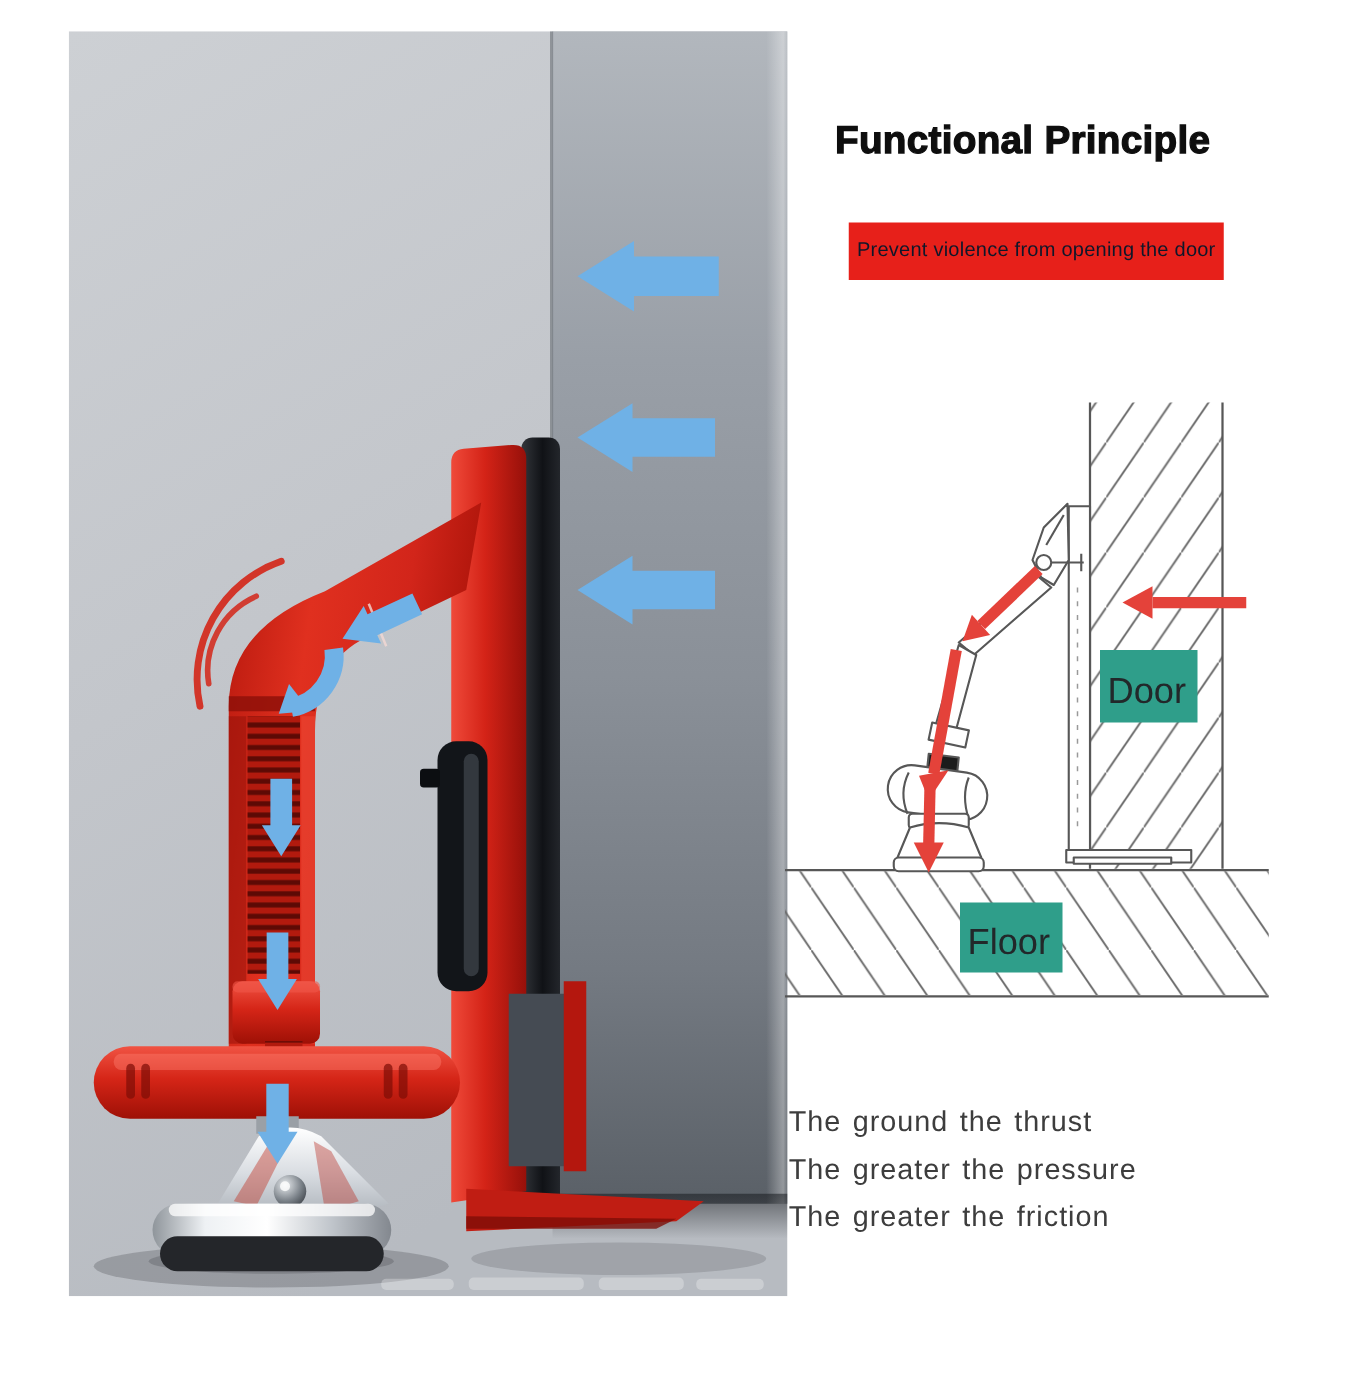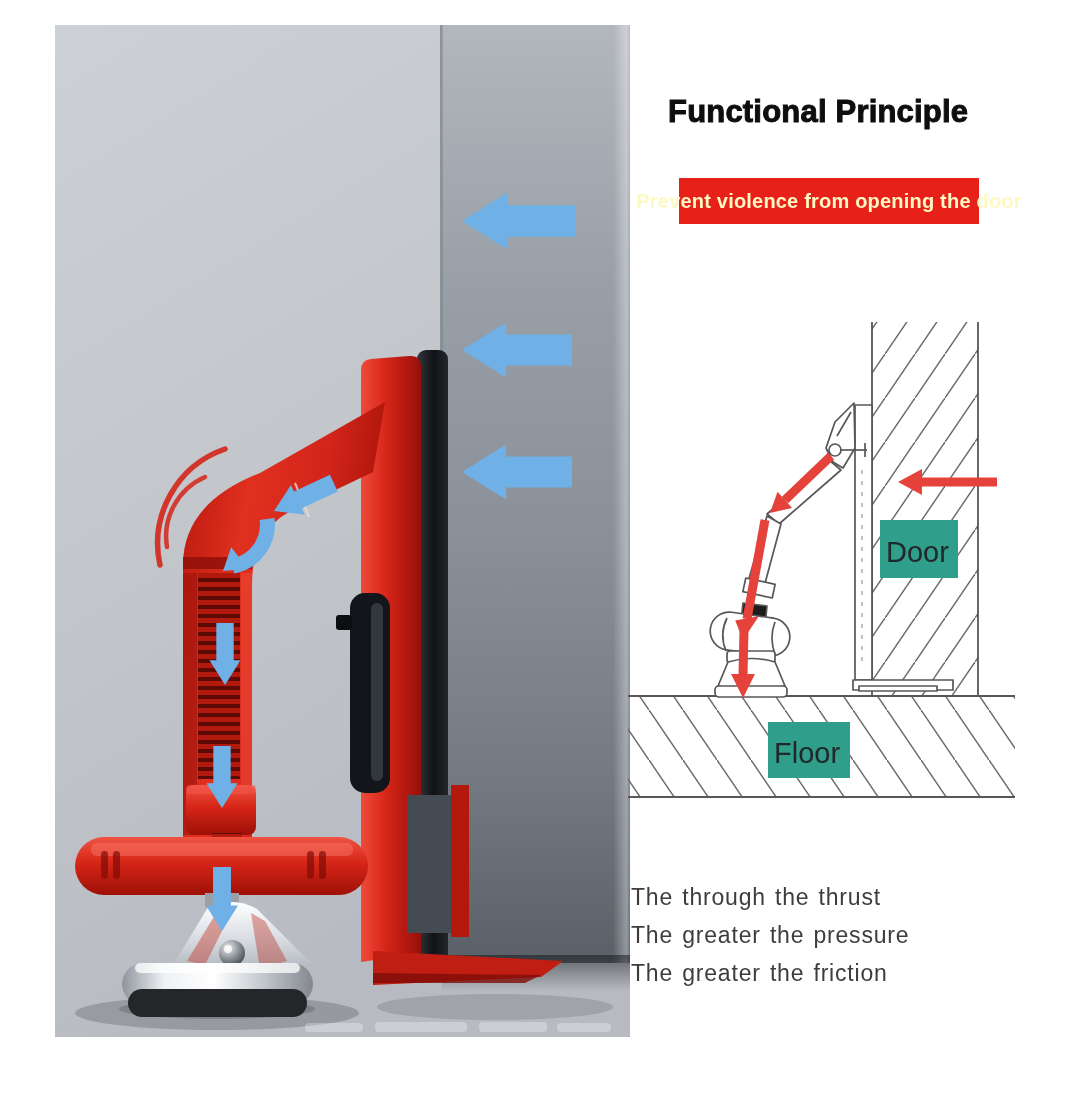--- a/index.html
+++ b/index.html
@@ -4,21 +4,21 @@
 <style>
   html,body{margin:0;padding:0;background:#ffffff;}
   body{width:1080px;height:1104px;overflow:hidden;font-family:"Liberation Sans",sans-serif;}
   .page{position:relative;width:1080px;height:864px;background:#fff;border-radius:27px;}
   .photo-svg{position:absolute;left:55px;top:25px;}
   .diagram-svg{position:absolute;left:615px;top:310px;}
   .page-title{position:absolute;left:668px;top:94px;margin:0;font-size:31px;font-weight:bold;
     color:#0e0e0e;letter-spacing:.2px;-webkit-text-stroke:1px #0e0e0e;white-space:nowrap;}
   .banner{position:absolute;left:679px;top:178px;width:300px;height:46px;background:#e7201a;
     display:flex;align-items:center;justify-content:center;}
-  .banner span{font-size:20px;color:#fef9c3;font-weight:bold;letter-spacing:.2px;white-space:nowrap;}
+  .banner span{font-size:16px;color:#0f172a;font-weight:normal;letter-spacing:.2px;white-space:nowrap;}
   .caption-line1{position:absolute;left:627px;top:845px;width:453px;overflow:hidden;height:34px;}
   .caption-line1 span{display:inline-block;transform:scaleX(.66);transform-origin:0 50%;
     font-size:24px;color:#2c2c2c;white-space:nowrap;}
   .caption-line{position:absolute;left:631px;font-size:23px;color:#3d3d3d;
     letter-spacing:.8px;word-spacing:2px;white-space:nowrap;}
   .cl2{top:884px;} .cl3{top:922px;} .cl4{top:960px;}
 </style>
 </head>
 <body>
 
@@ -259,17 +259,17 @@
     <g>
       <rect x="265" y="210" width="78" height="58" fill="#2f9e8a"></rect>
       <text x="271" y="252" font-size="29" fill="#22282a" font-family="Liberation Sans, sans-serif">Door</text>
     </g>
     <g>
       <rect x="153" y="412" width="82" height="56" fill="#2f9e8a"></rect>
       <text x="159" y="453" font-size="29" fill="#22282a" font-family="Liberation Sans, sans-serif">Floor</text>
     </g>
   </svg>
 
-  <div class="caption-line cl2">The through the thrust</div>
+  <div class="caption-line cl2">The ground the thrust</div>
   <div class="caption-line cl4">The greater the friction</div>
   <div class="caption-line cl3">The greater the pressure</div>
 
 </div>
 
 </body></html>

